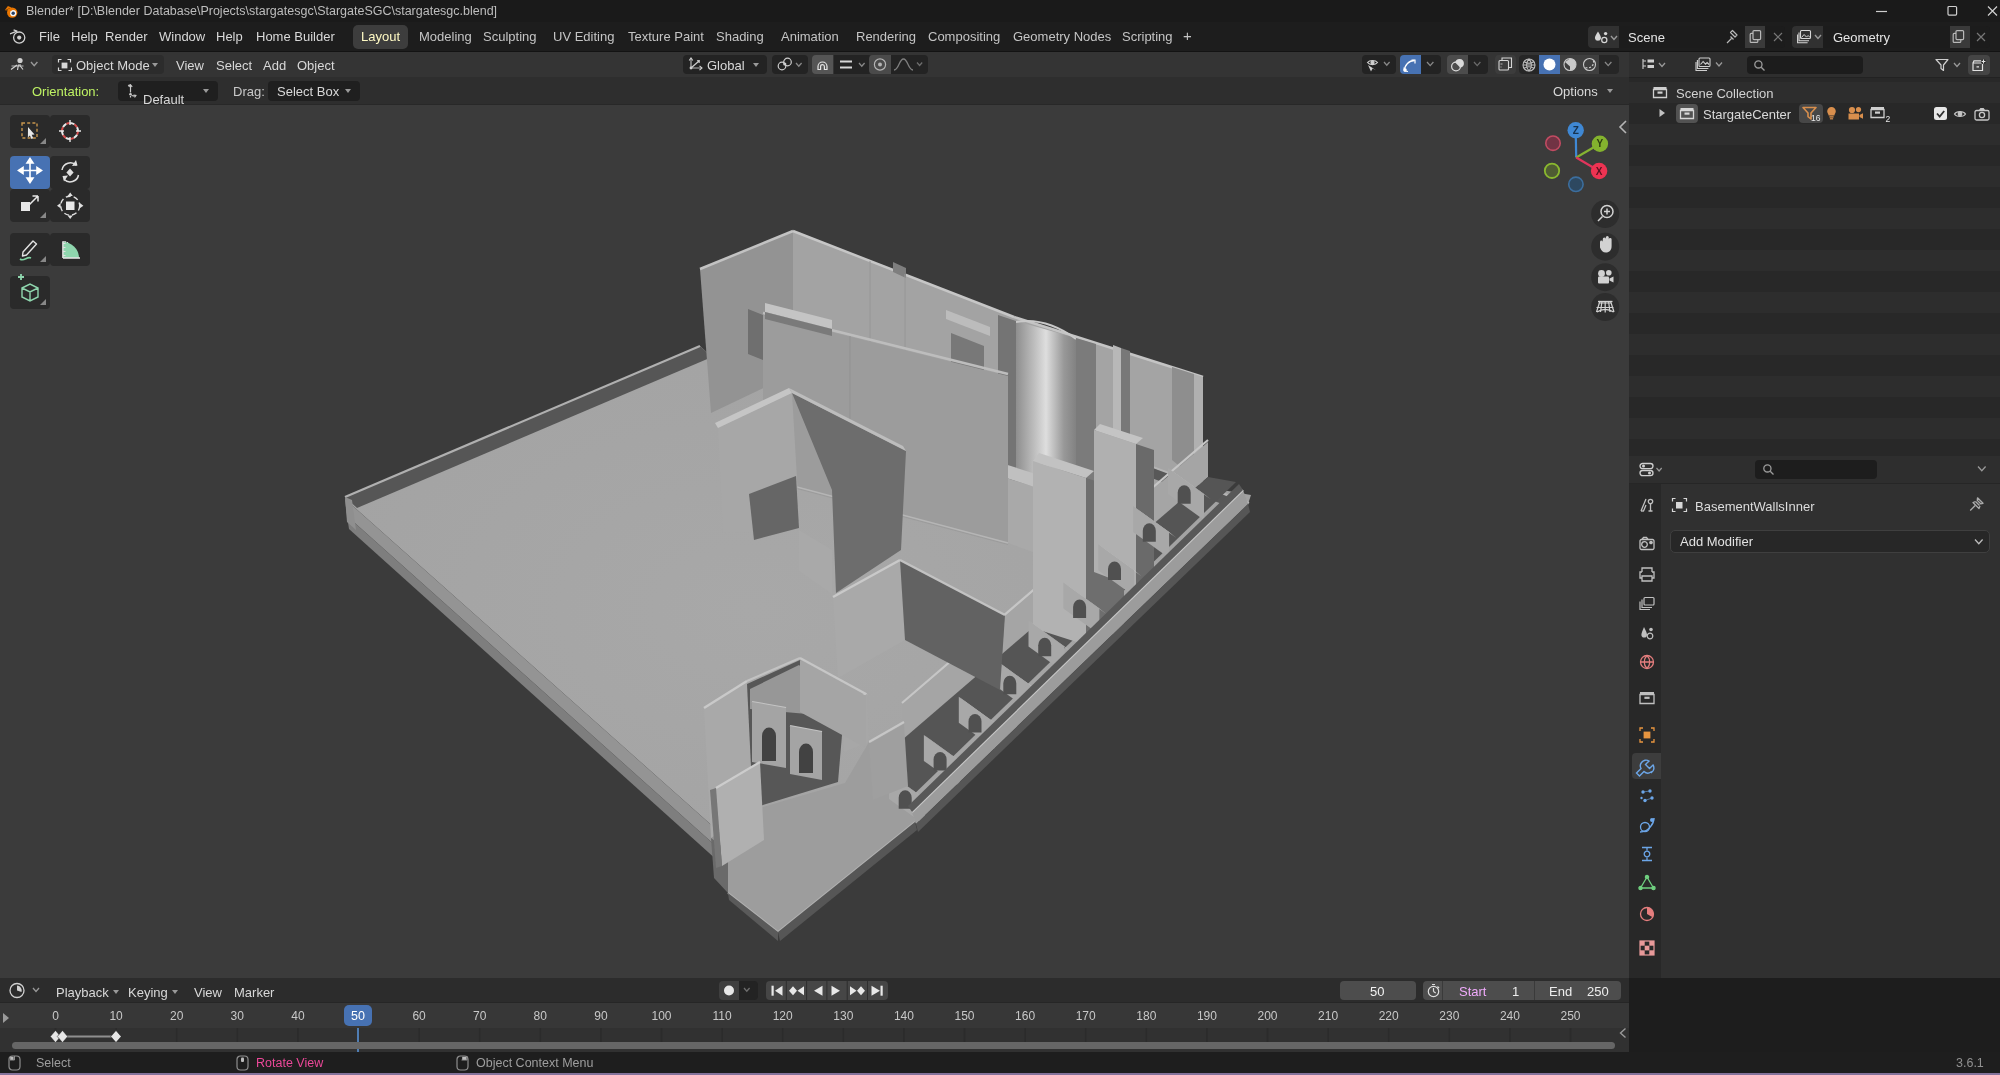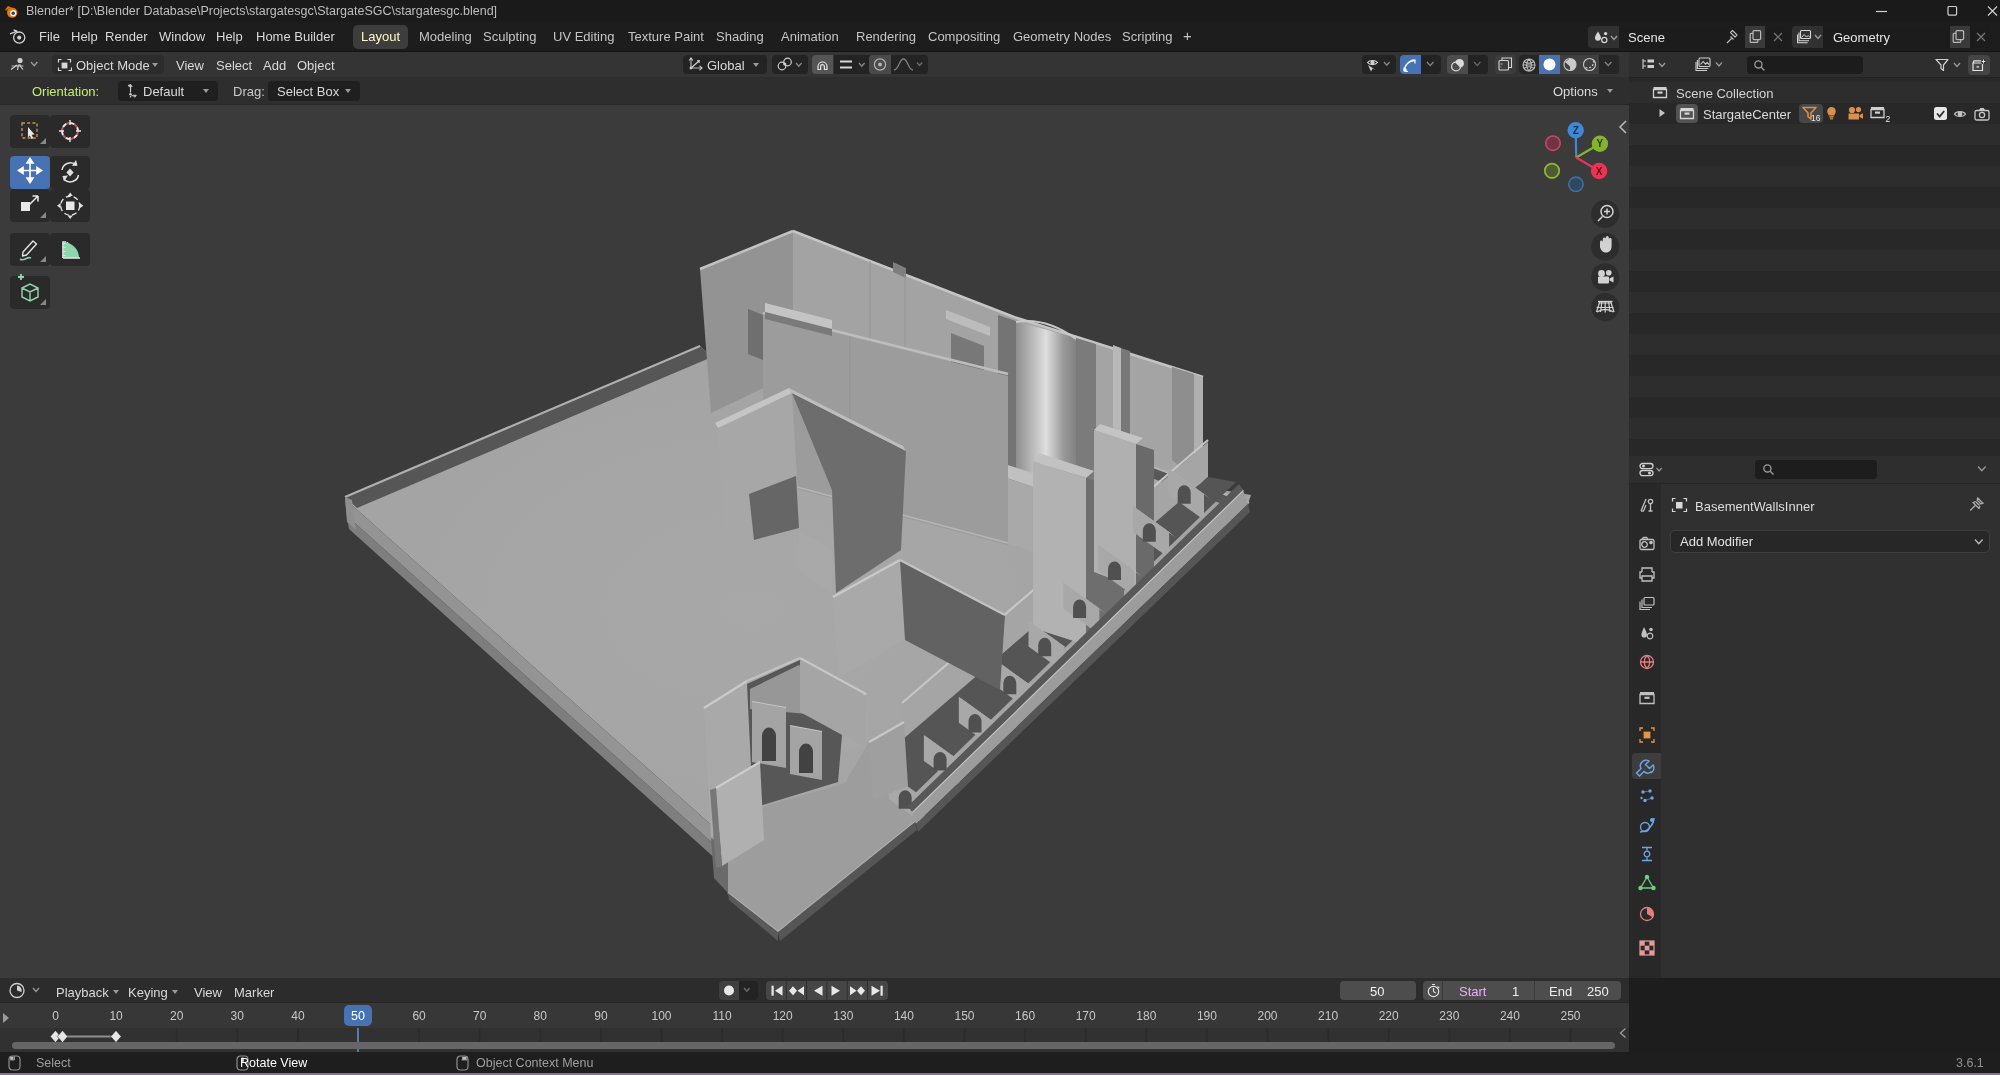--- a/index.html
+++ b/index.html
@@ -347,21 +347,21 @@
 
 <div class="abs" style="left:0;top:77px;width:1629px;height:28px;background:#2e2e2e;border-bottom:1px solid #282828;"></div>
 <div class="abs txt" style="left:32px;top:84px;color:#bef264">Orientation:</div>
 <div class="abs" style="left:118px;top:81px;width:100px;height:20px;background:#1f1f1f;border-radius:4px;"></div>
 <svg class="abs" style="left:123px;top:84px" width="15" height="15" viewBox="0 0 15 15" fill="none" stroke="#c9c9c9" stroke-width="1.2">
  <path d="M5 1.5 L7.5 0.8 M7.5 1 v7.5 M7.5 12 v1.5"></path>
  <path d="M5.8 2.8 L7.5 0.8 L9.2 2.8 M10.5 11.2 L12.8 11.5 L11.5 13.3"></path>
  <circle cx="7.5" cy="10.3" r="1.3" fill="#c9c9c9" stroke="none"></circle>
  <path d="M8.5 11.5 L11.5 12.2"></path>
 </svg>
-<div class="abs txt" style="left:143px;top:84px;">Default</div>
+<div class="abs txt" style="left:143px;top:92px;">Default</div>
 <span class="abs caret" style="left:203px;top:89px;"></span>
 <div class="abs txt" style="left:233px;top:84px;color:#c9c9c9">Drag:</div>
 <div class="abs" style="left:268px;top:81px;width:92px;height:20px;background:#1f1f1f;border-radius:4px;"></div>
 <div class="abs txt" style="left:277px;top:84px;">Select Box</div>
 <span class="abs caret" style="left:345px;top:89px;"></span>
 <div class="abs txt" style="left:1553px;top:84px;">Options</div>
 <span class="abs caret" style="left:1607px;top:89px;"></span>
 
 <svg class="abs" style="left:0;top:0" width="110" height="330" viewBox="0 0 110 330">
 <rect x="10" y="115" width="40" height="33" rx="4" fill="#2a2a2a"></rect>
@@ -809,16 +809,16 @@
  <rect x="1" y="1" width="11" height="14" rx="3.5"></rect>
  <path d="M2 5 h4.5 v-4" stroke-width="1"></path>
       <rect x="2.2" y="1.8" width="3.4" height="3" fill="#bdbdbd" stroke="none"></rect>
  <rect x="229" y="1" width="11" height="14" rx="3.5"></rect>
  <rect x="233" y="2.5" width="3" height="4.5" rx="1" fill="#bdbdbd" stroke="none"></rect>
  <rect x="449" y="1" width="11" height="14" rx="3.5"></rect>
  <path d="M453.5 5 h5.5 v-4" stroke-width="1"></path>
       <rect x="454.2" y="1.8" width="4.2" height="3" fill="#bdbdbd" stroke="none"></rect>
 </svg>
 <div class="abs txt" style="left:36px;top:1056px;color:#9e9e9e;font-size:12.5px">Select</div>
-<div class="abs txt" style="left:240px;top:1056px;color:#ffffff;font-size:12.5px">Rotate View</div>
+<div class="abs txt" style="left:256px;top:1056px;color:#ec4899;font-size:12.5px">Rotate View</div>
 <div class="abs txt" style="left:476px;top:1056px;color:#9e9e9e;font-size:12.5px">Object Context Menu</div>
 <div class="abs txt" style="left:1956px;top:1056px;color:#909090;font-size:12.5px">3.6.1</div>
 
 </div>
 </body></html>

